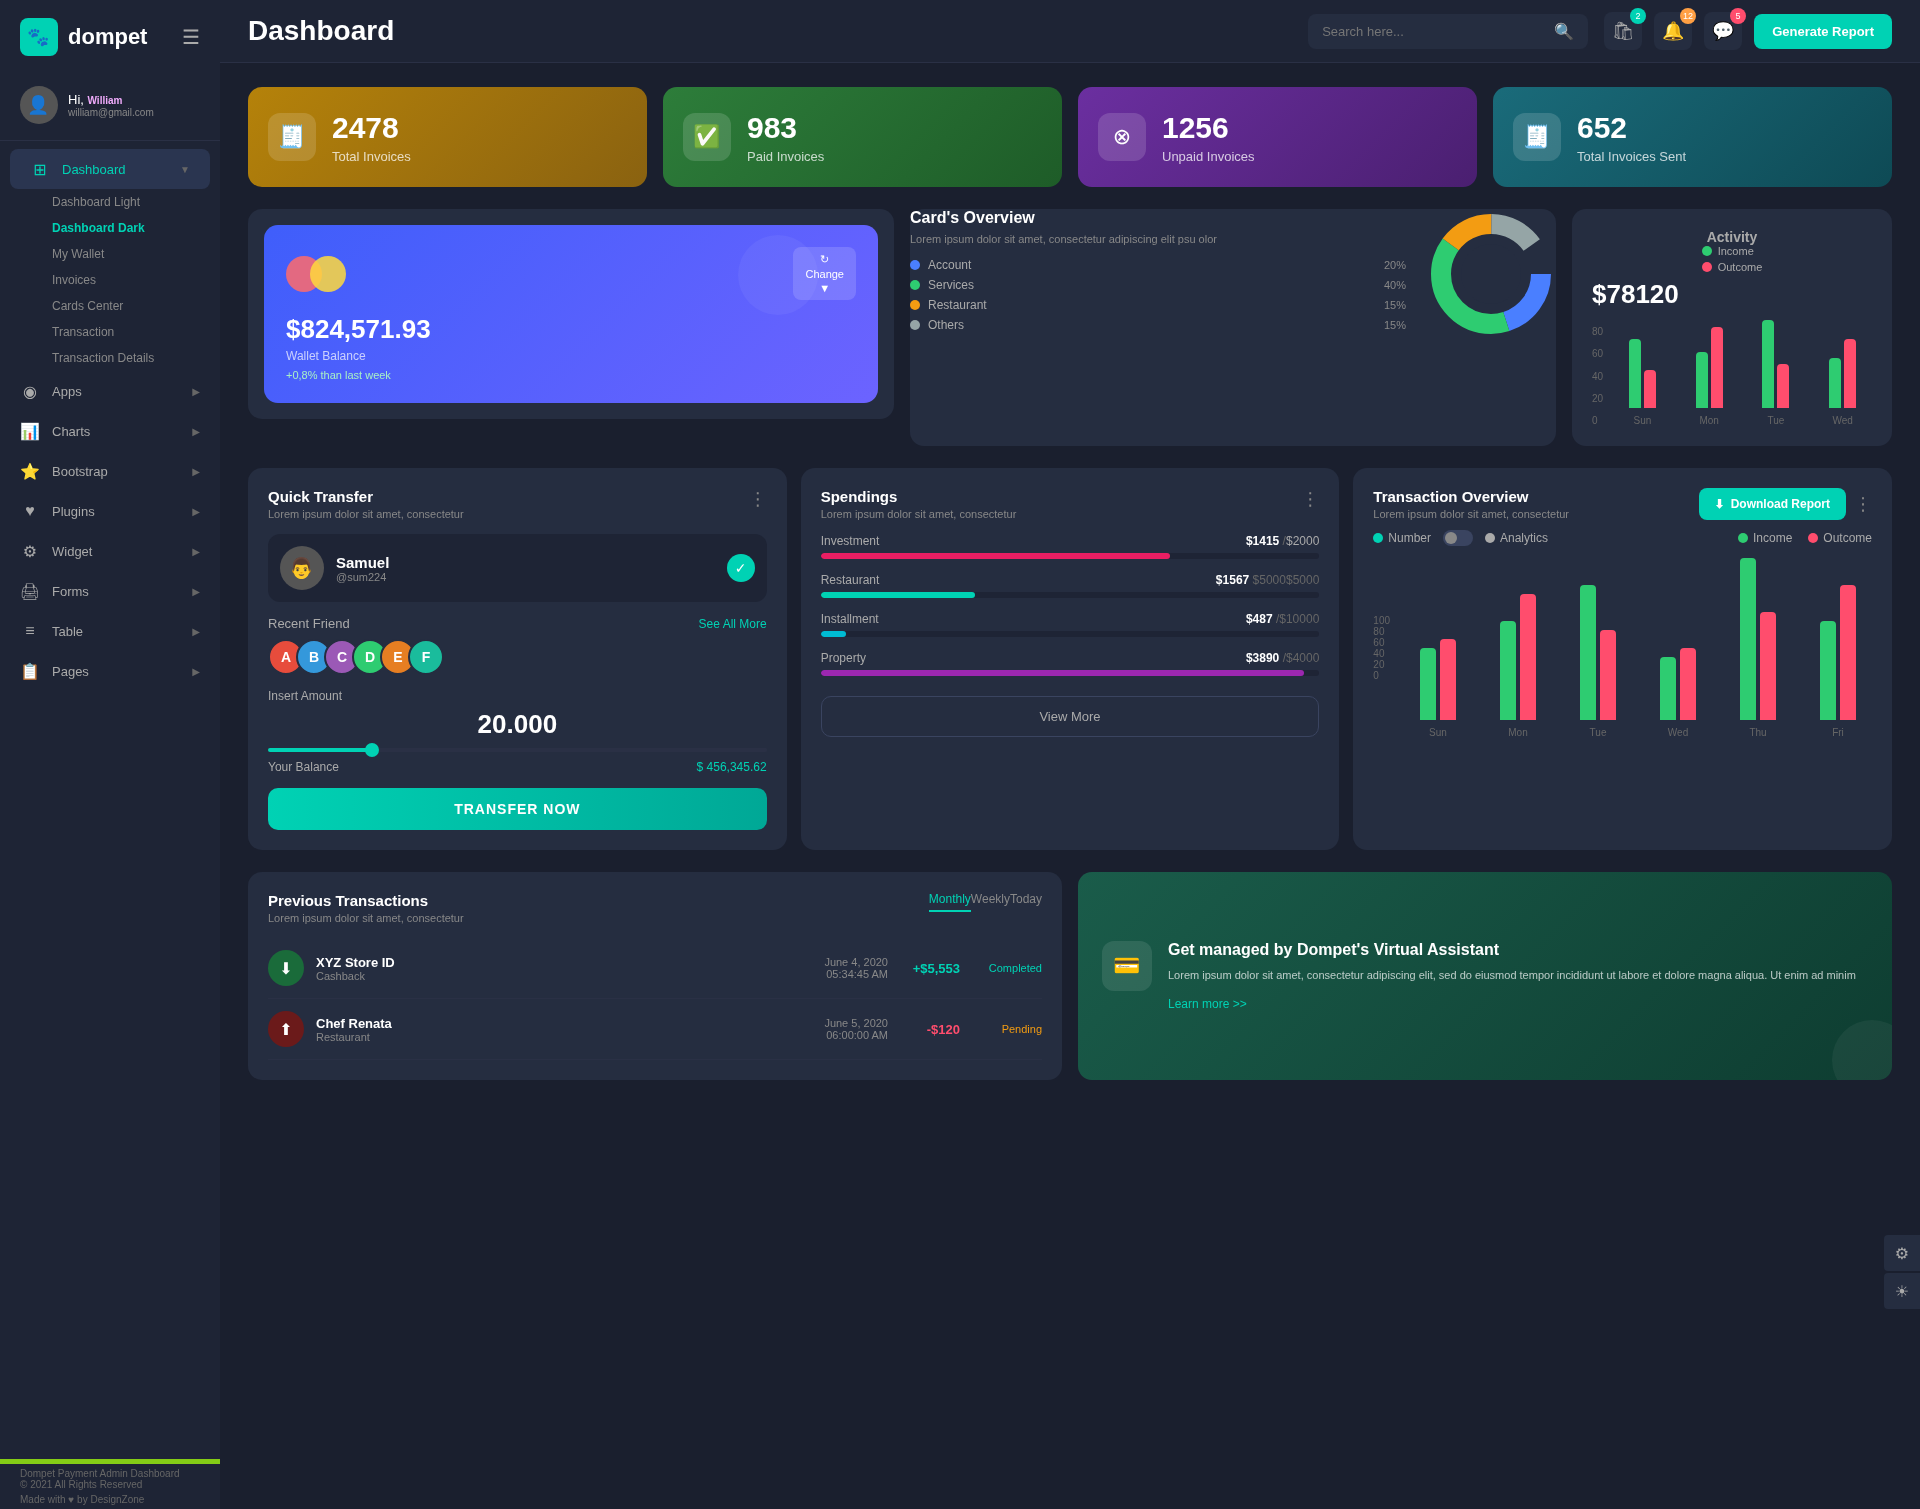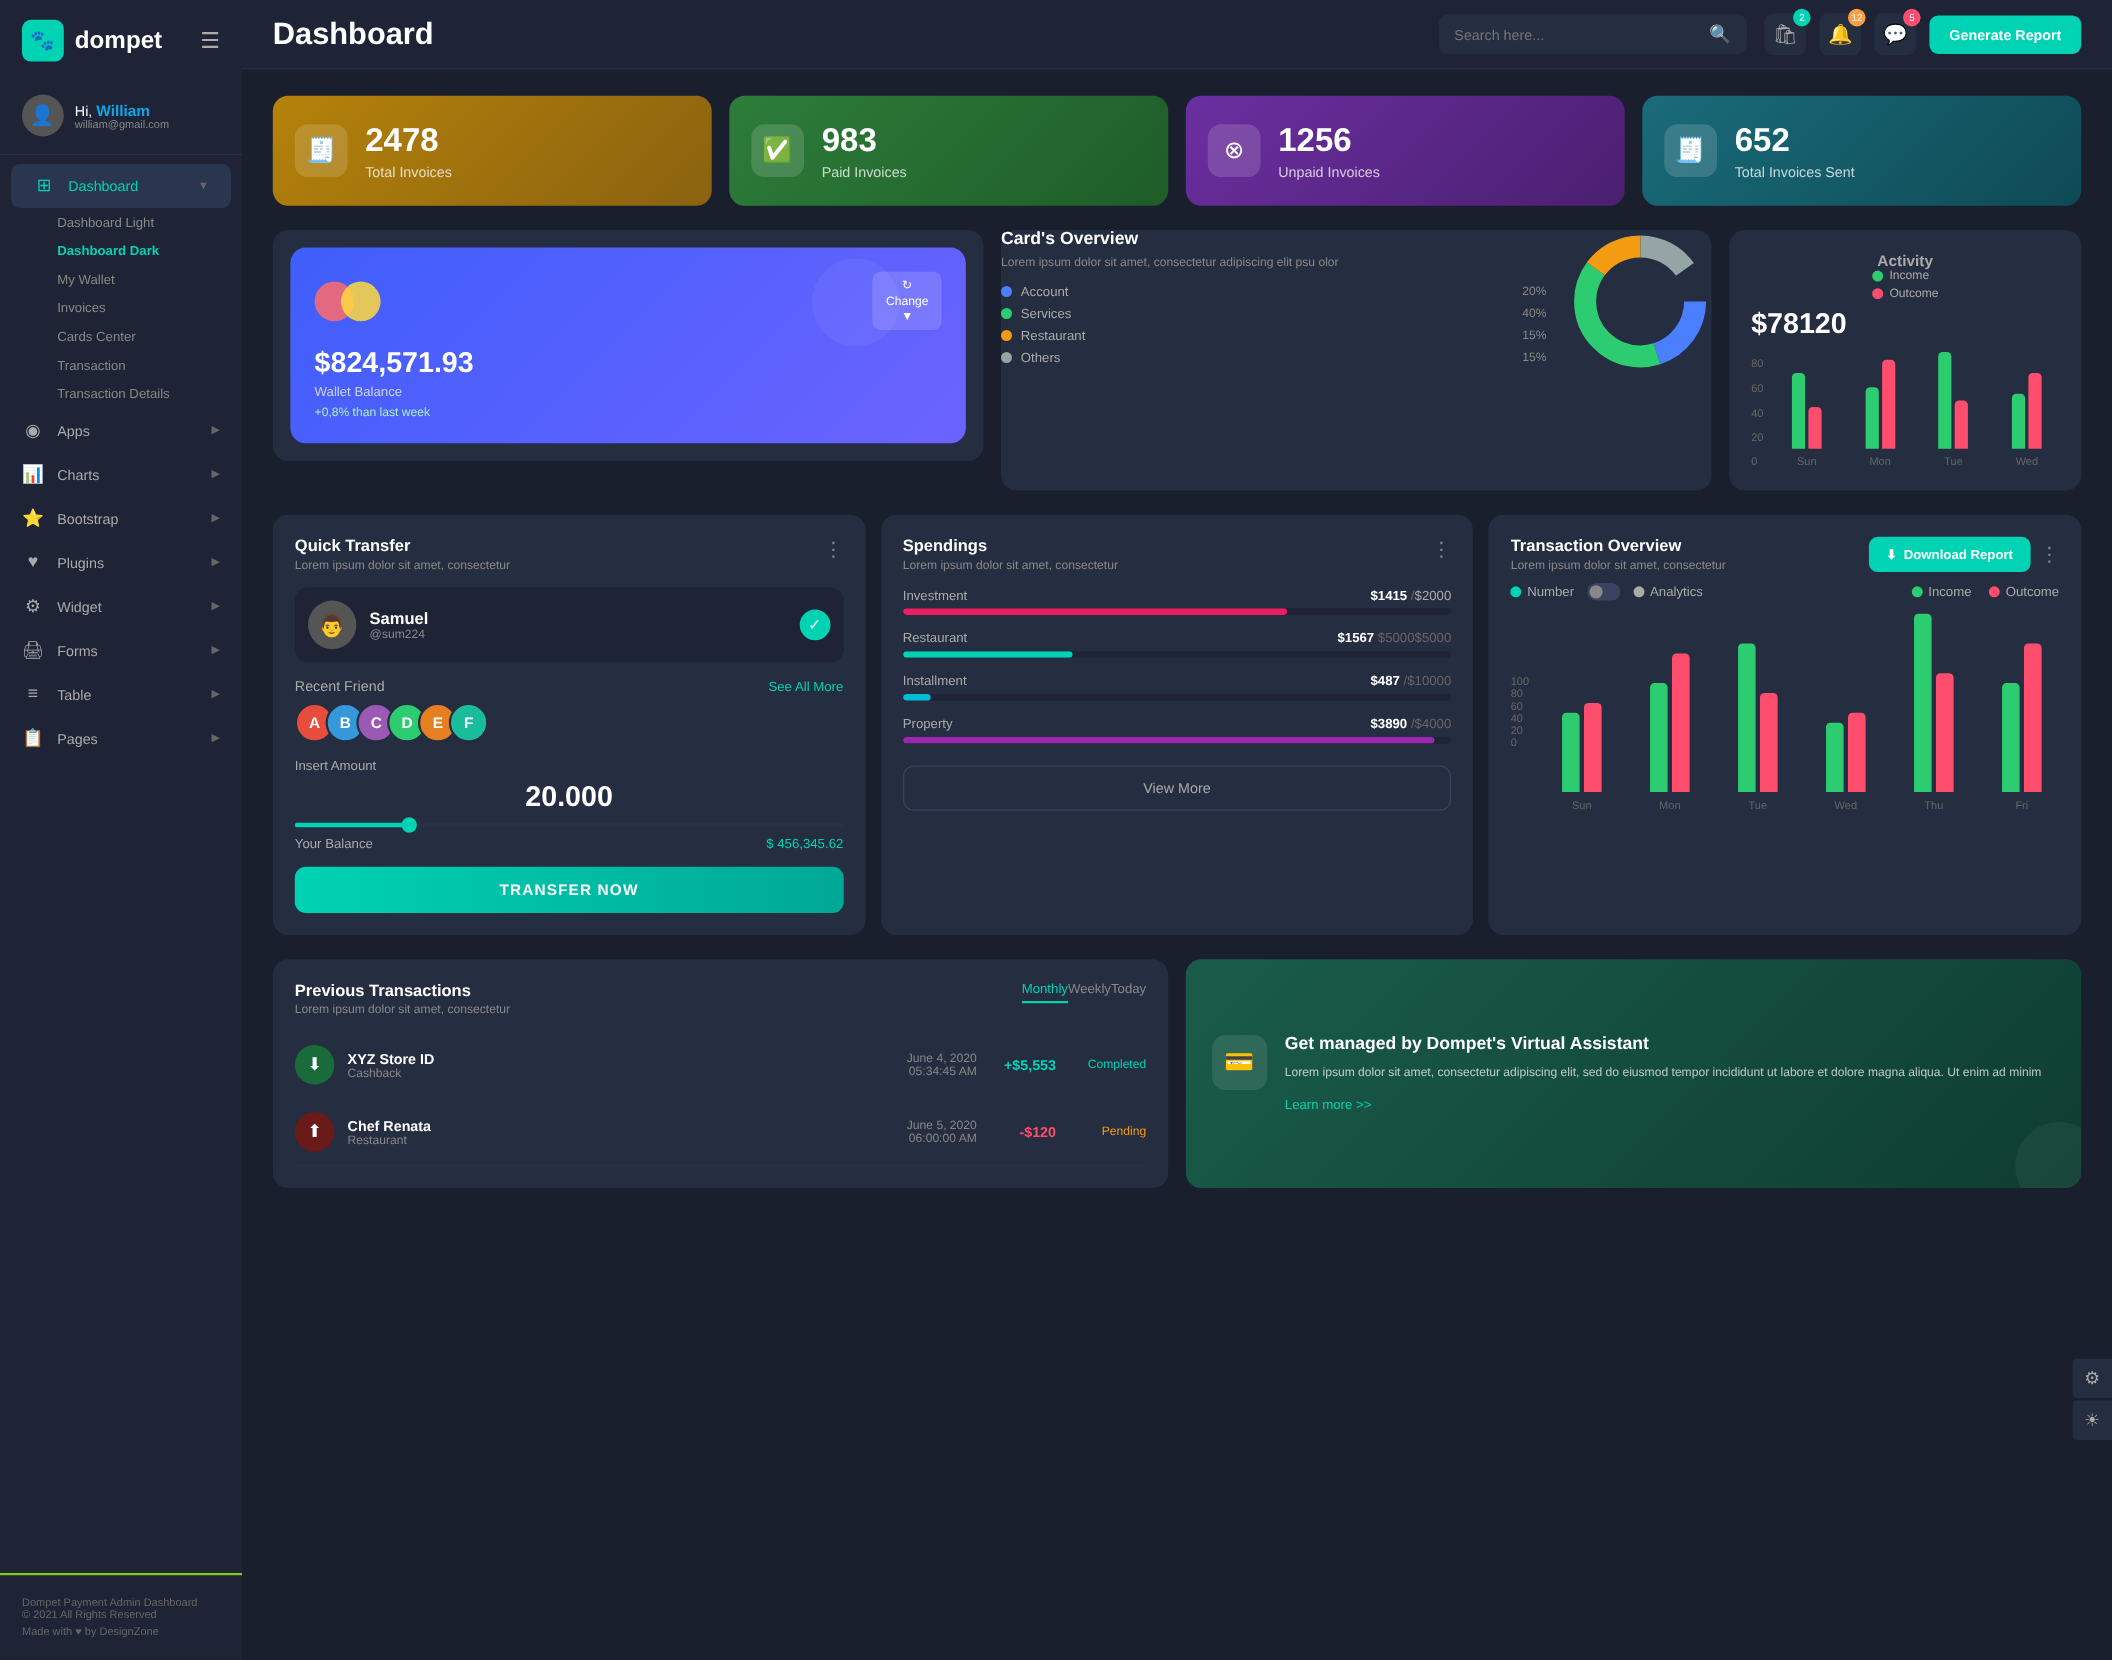--- a/index.html
+++ b/index.html
@@ -15,21 +15,21 @@
     .sidebar-avatar { width: 38px; height: 38px; border-radius: 50%; background: #555; overflow: hidden; display: flex; align-items: center; justify-content: center; font-size: 18px; }
     .sidebar-nav { padding: 8px 0; flex: 1; }
     .sidebar-item { display: flex; align-items: center; gap: 12px; padding: 10px 20px; cursor: pointer; color: #aaa; font-size: 13px; border-radius: 0; transition: background 0.2s; position: relative; }
     .sidebar-item.active { background: #2a3550; color: #00d2b4; border-radius: 8px; margin: 0 10px; }
     .sidebar-item .item-icon { width: 20px; height: 20px; display: flex; align-items: center; justify-content: center; font-size: 16px; }
     .sidebar-item .item-label { flex: 1; }
     .sidebar-item .item-arrow { font-size: 10px; color: #666; }
     .sidebar-sub { padding-left: 52px; }
     .sidebar-sub-item { padding: 6px 20px 6px 0; color: #888; cursor: pointer; font-size: 12px; }
     .sidebar-sub-item.active { color: #00d2b4; font-weight: 600; }
-    .sidebar-footer { padding: 20px 20px; border-top: 2px solid #84cc16; font-size: 10px; color: #666; }
+    .sidebar-footer { padding: 4px 20px; border-top: 5px solid #84cc16; font-size: 10px; color: #666; }
     .sidebar-footer .made-with { display: flex; align-items: center; gap: 4px; margin-top: 4px; }
 
     
     .main { flex: 1; display: flex; flex-direction: column; overflow: hidden; }
 
     
     .header { display: flex; align-items: center; padding: 12px 28px; background: #1e2435; border-bottom: 1px solid #2a3045; gap: 16px; }
     .header-title { font-size: 28px; font-weight: 700; color: #fff; flex: 1; }
     .header-search { display: flex; align-items: center; background: #252d40; border-radius: 8px; padding: 8px 14px; gap: 8px; width: 280px; }
     .header-search input { background: transparent; border: none; outline: none; color: #aaa; font-size: 13px; width: 100%; }
@@ -196,21 +196,21 @@
     <div class="sidebar-logo-icon">🐾</div>
     <span class="sidebar-logo-text">dompet</span>
     <div class="sidebar-menu-toggle">☰</div>
   </div>
 
   <div class="sidebar-user">
     <div class="sidebar-avatar">👤</div>
     <div class="sidebar-user-info">
       <div>
         <span>Hi,</span>
-        <span style="font-weight:700;font-size:14px;color:#0ea5e9;">William</span>
+        <span style="font-weight:700;font-size:10px;color:#f0abfc;">William</span>
       </div>
       <div style="font-size:10px;color:#888;">william@gmail.com</div>
     </div>
   </div>
 
   <div class="sidebar-nav">
     <div class="sidebar-item active">
       <span class="item-icon">⊞</span>
       <span class="item-label">Dashboard</span>
       <span class="item-arrow">▼</span>

